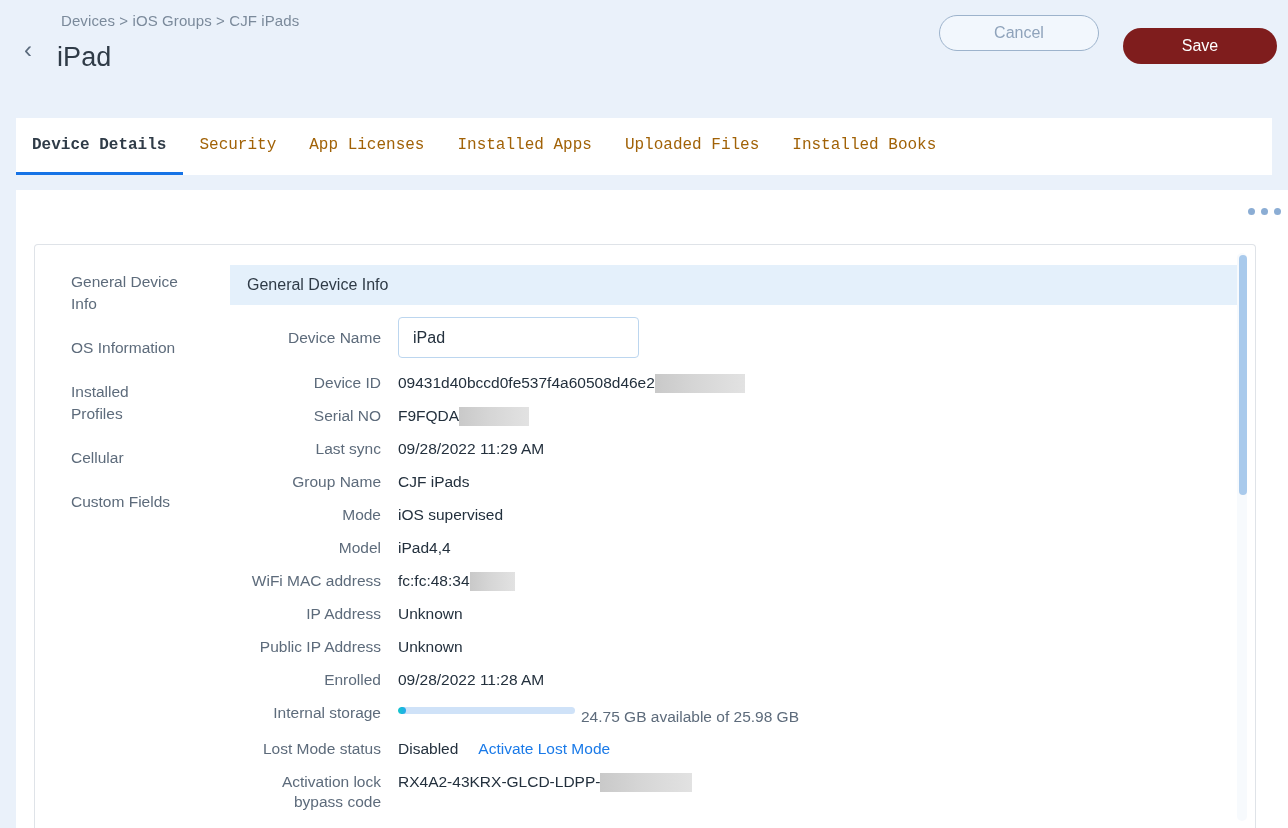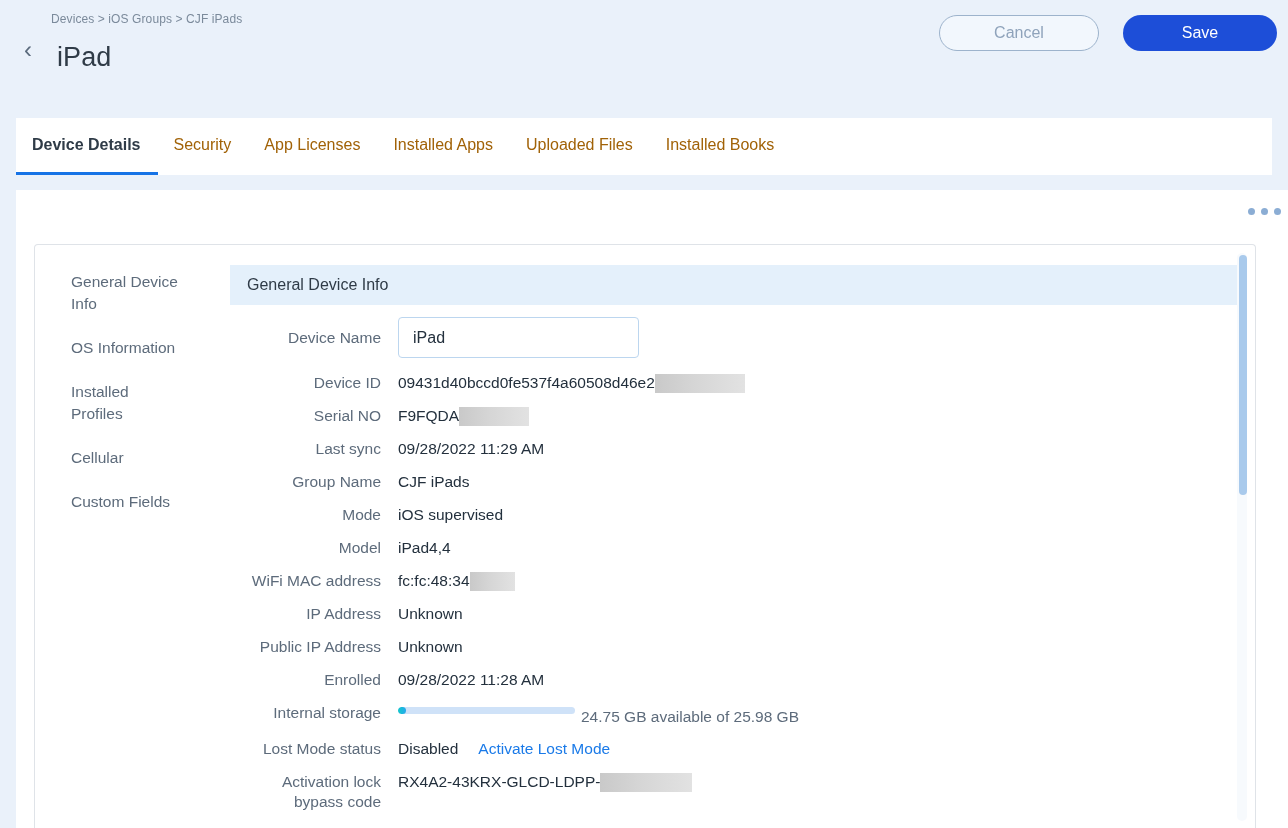--- a/index.html
+++ b/index.html
@@ -13,45 +13,46 @@
   .page { position: relative; width: 1288px; height: 828px; }
 
   
   .header { position: absolute; left: 0; top: 0; width: 1288px; height: 118px; background: #eaf1fa; }
   .back-chevron {
     position: absolute; left: 17px; top: 38px; width: 22px; height: 24px;
     color: #5b6b7d; font-size: 24px; line-height: 24px; text-align: center;
     cursor: pointer; font-weight: 300;
   }
   .breadcrumb {
-    position: absolute; left: 51px; top: 12px;
-    font-size: 12px; color: #7b8a9b; letter-spacing: .1px; white-space: nowrap;
+    position: absolute; left: 61px; top: 12px;
+    font-size: 15px; color: #7b8a9b; letter-spacing: .1px; white-space: nowrap;
   }
   .page-title {
     position: absolute; left: 57px; top: 42px;
     font-size: 27px; color: #2f3b47; letter-spacing: .1px;
   }
   .btn {
     position: absolute; height: 36px; border-radius: 18px;
     font-size: 16px; display: flex; align-items: center; justify-content: center;
     cursor: pointer; user-select: none; text-align: right;
   }
   .btn-cancel {
     left: 939px; top: 15px; width: 160px;
     border: 1px solid #9db3cc; color: #8fa3bb; background: #f2f7fd;
   }
   .btn-save {
-    left: 1123px; top: 15px; width: 154px;
-    background: #1d4ed8; color: #ffffff; border: none;
+    left: 1123px; top: 28px; width: 154px;
+    background: #7f1d1d; color: #ffffff; border: none;
   }
 
   
   .tabs-card {
     position: absolute; left: 16px; top: 118px; width: 1256px; height: 57px;
     background: #ffffff;
+    font-family: Liberation Mono, monospace;
   }
   .tabs { position: absolute; left: 0; top: 0; height: 57px; display: flex; align-items: flex-start; }
   .tab {
     height: 54px; display: flex; align-items: center; padding: 0 0 0 0;
     font-size: 16px; color: #a16207; cursor: pointer; white-space: nowrap;
     margin-right: 33px; position: relative;
   }
   .tab:first-child { margin-left: 16px; }
   .tab.active { color: #2f3b47; font-weight: bold; }
   .tab.active::after {

